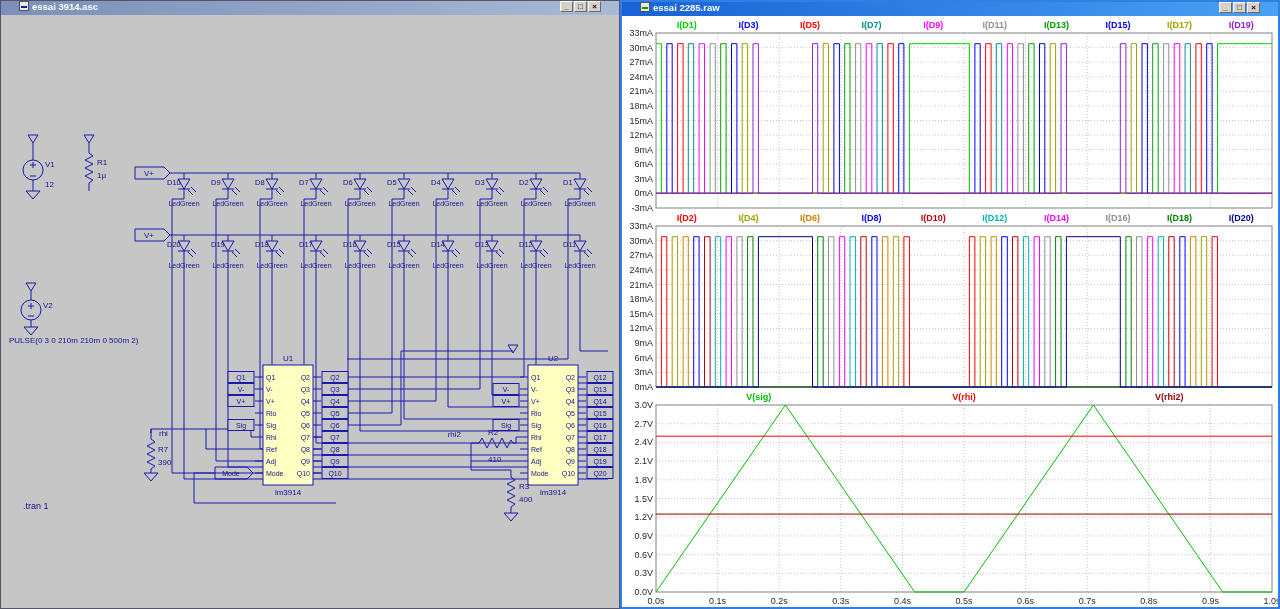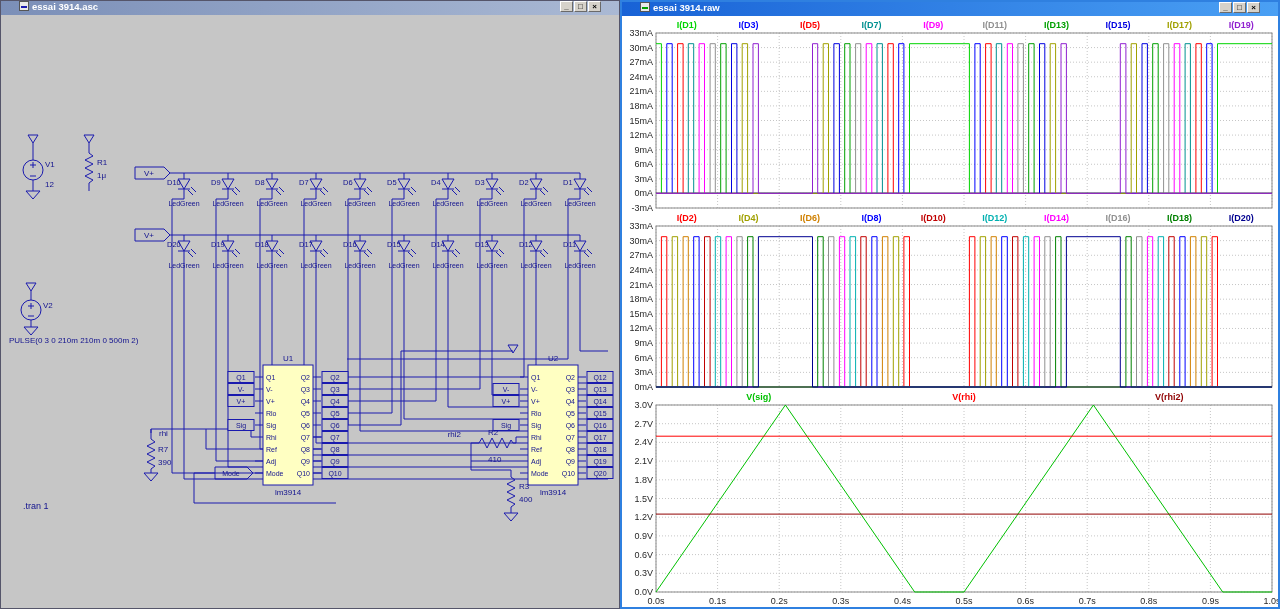--- a/index.html
+++ b/index.html
@@ -407,21 +407,21 @@
           <text x="148" y="161" text-anchor="middle">V+</text>
           <text x="148" y="223" text-anchor="middle">V+</text>
         </g>
       </svg>
     </div>
   </div>
 
   <div class="window right">
     <div class="titlebar active">
       <span class="winicon wave"></span>
-      <span class="title">essai 3914.raw</span>
+      <span class="title">essai 2285.raw</span>
       <span class="wbtns">
         <span class="wbtn">_</span>
         <span class="wbtn">□</span>
         <span class="wbtn">×</span>
       </span>
     </div>
     <div class="wave-area">
       <svg id="wave-svg" width="656" height="591" viewBox="0 0 656 591">
           <g>
             <line x1="34" y1="17" x2="34" y2="192" stroke="#c6c6c6" stroke-dasharray="1,2"></line>

